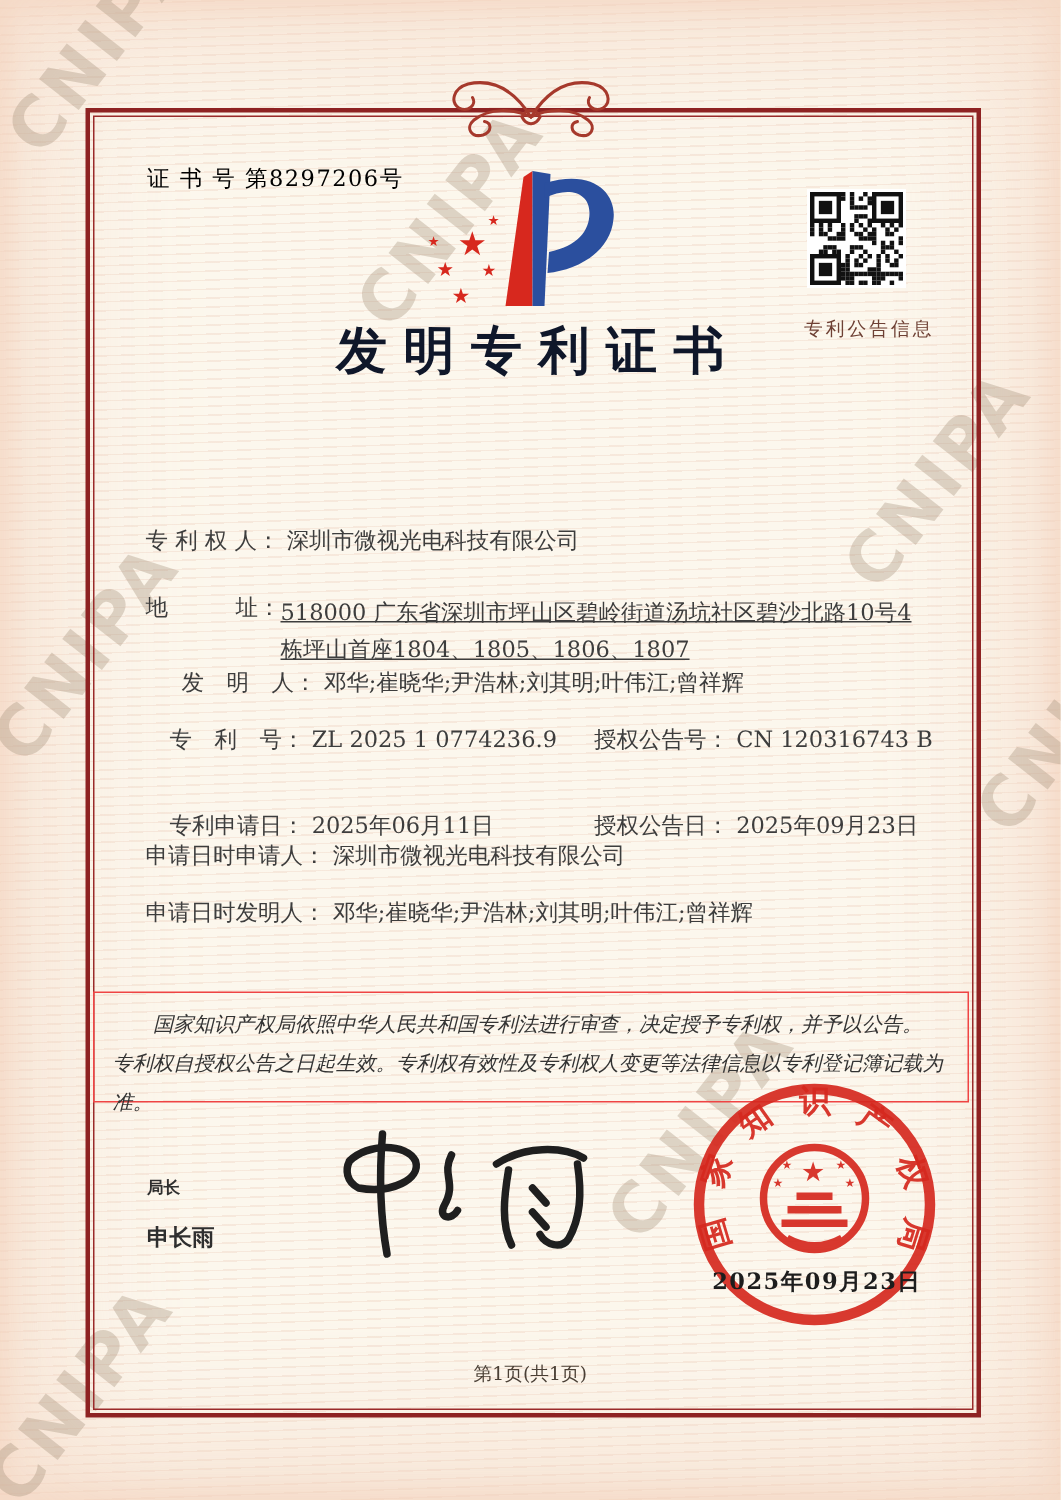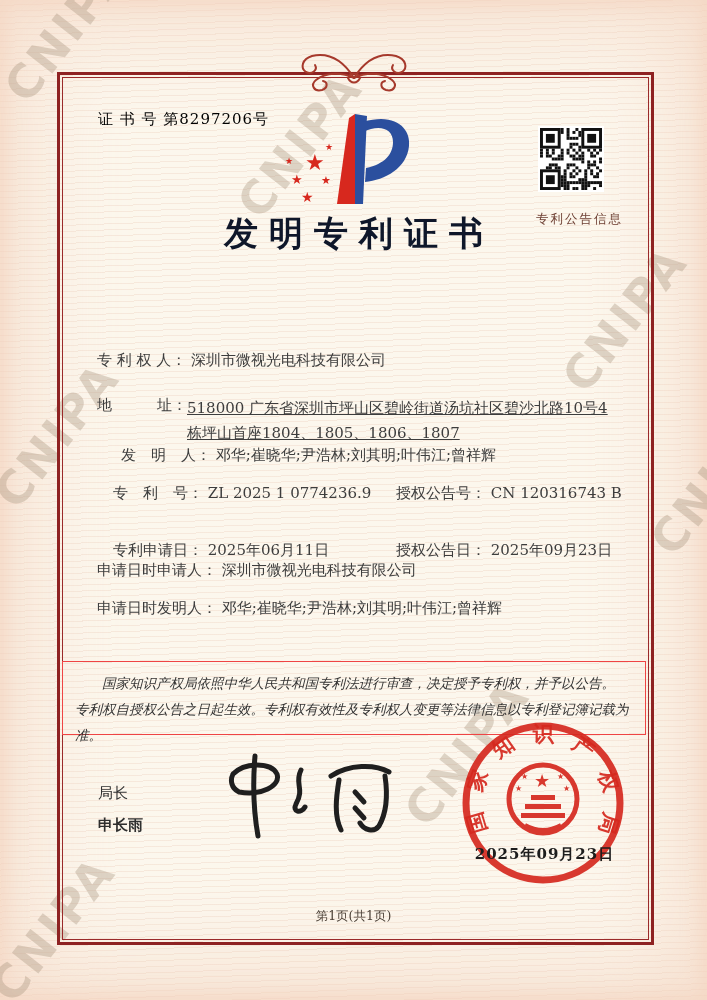--- a/index.html
+++ b/index.html
@@ -56,21 +56,21 @@
   .r8{top:561px;} .r9{top:599px;}
   .colR{position:absolute;left:283px;top:0;white-space:nowrap;}
   .r45 .colR,.r67 .colR{left:283px;}
   .relrow{position:relative;width:525px;margin-left:16px;}
   .notice{
     position:absolute;left:62px;top:661px;width:584px;height:74px;
     border:1px solid #ef4444;box-sizing:border-box;padding:8px 10px 0 12px;
     font-size:13.5px;line-height:26px;color:#333;font-style:italic;
   }
   .notice .l1{text-indent:2em;}
-  .signtitle{position:absolute;left:98px;top:784px;font-size:15px;font-weight:normal;color:#2f2f2f;
+  .signtitle{position:absolute;left:98px;top:784px;font-size:11px;font-weight:bold;color:#2f2f2f;
     font-family:"DejaVu Sans","Liberation Sans",sans-serif;}
   .signname{position:absolute;left:98px;top:816px;font-size:15px;font-weight:bold;color:#2f2f2f;
     font-family:"DejaVu Sans","Liberation Sans",sans-serif;}
   .signature{position:absolute;left:195px;top:748px;width:210px;height:95px;}
   .seal{position:absolute;left:453px;top:713px;width:180px;height:180px;}
   .sealdate{
     position:absolute;left:462px;top:845px;width:165px;text-align:center;
     font-size:15px;font-weight:bold;color:#1d1d1d;letter-spacing:1px;z-index:4;
   }
   .footer{position:absolute;left:0;right:0;top:908px;text-align:center;font-size:12.5px;color:#4a3f35;}

